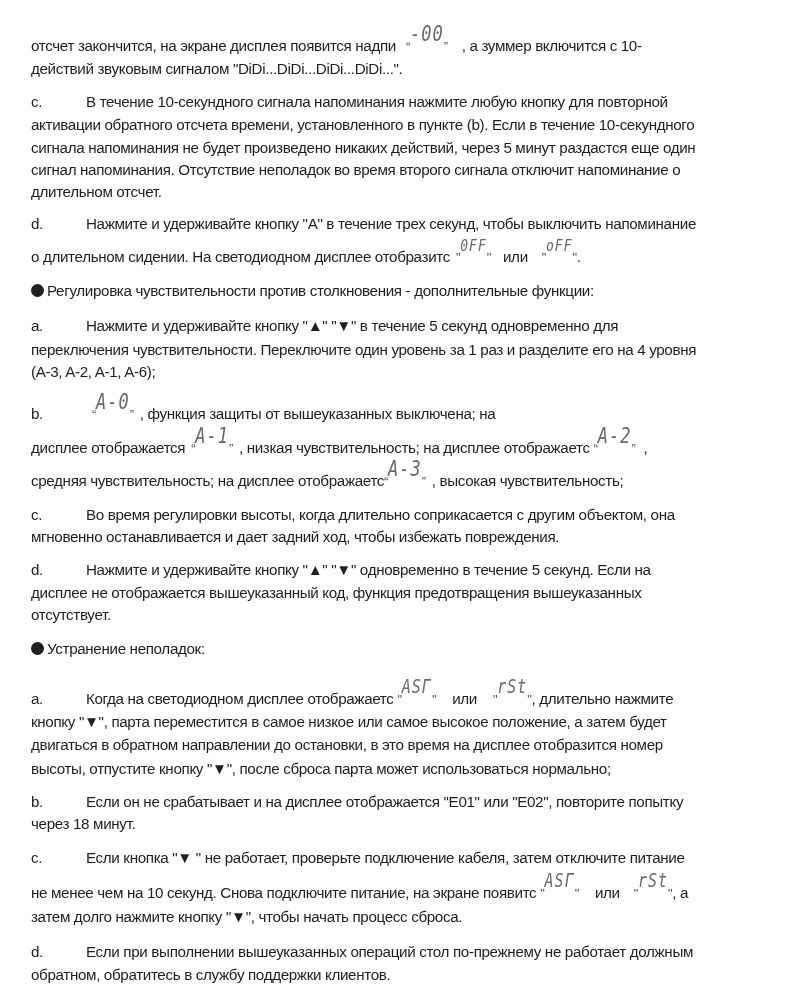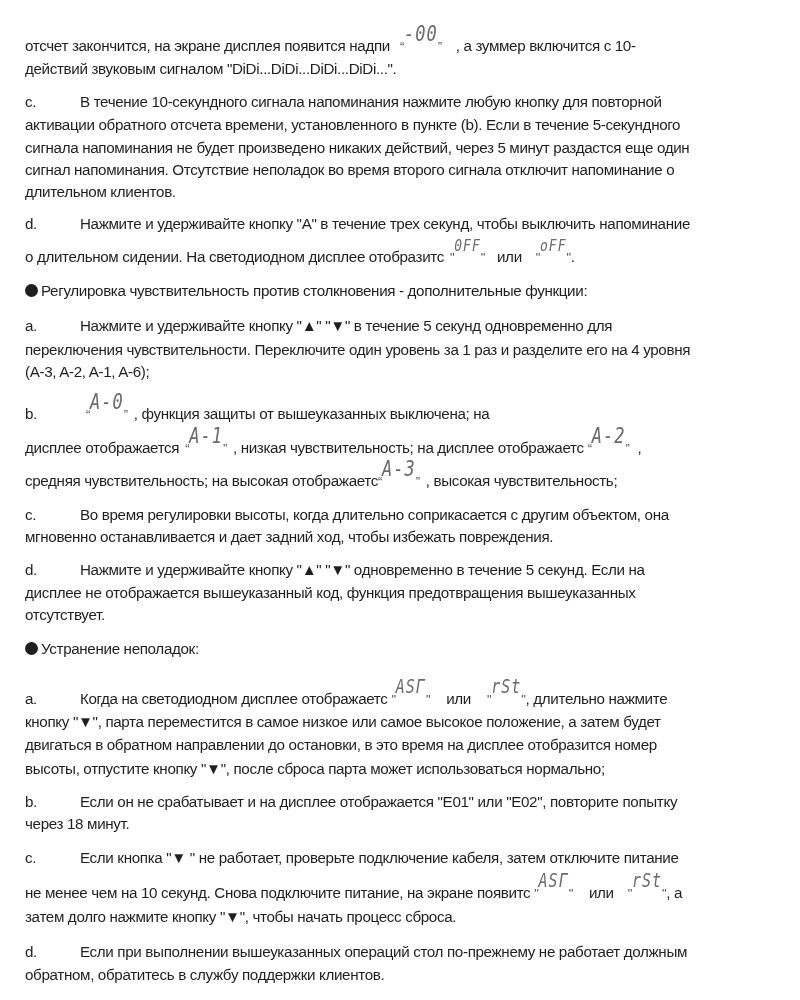--- a/index.html
+++ b/index.html
@@ -1,53 +1,53 @@
 <!DOCTYPE html>
 <html><head>
 <meta charset="utf-8">
 <style>
   html, body { margin: 0; padding: 0; background: #ffffff; }
   body { width: 800px; height: 1000px; position: relative; overflow: hidden;
          font-family: "Liberation Sans", sans-serif; color: #1f1f1f; }
-  .line { position: absolute; left: 25px; font-size: 15.2px; white-space: nowrap; letter-spacing: -0.35px; line-height: 20px; }
+  .line { position: absolute; left: 31px; font-size: 15.2px; white-space: nowrap; letter-spacing: -0.35px; line-height: 20px; }
   .marker { display: inline-block; width: 55px; }
   .bullet { display: inline-block; width: 13px; height: 13px; border-radius: 50%; background: #1f1f1f; vertical-align: -1px; margin-right: 3px; }
   .led { font-family: "DejaVu Sans Mono", monospace; font-size: 17px; color: #6a6a6a; font-style: italic; letter-spacing: 1px; display: inline-block; transform: scaleY(1.25); position: relative; }
   .led.raised { top: -12px; }
   .q { color: #555; font-size: 13px; }
   .gap { display: inline-block; }
 </style>
 </head>
 <body>
 
 <div class="line" style="top:35px">
   <span>отсчет закончится, на экране дисплея появится надпи</span><span class="gap" style="width:10px"></span><span class="q">“</span><span class="led raised">-00</span><span class="q">”</span><span class="gap" style="width:14px"></span><span>, а зуммер включится с 10-</span>
 </div>
 <div class="line" style="top:59px">действий звуковым сигналом "DiDi...DiDi...DiDi...DiDi...".</div>
 
 <div class="line" style="top:92px"><span class="marker">c.</span><span>В течение 10-секундного сигнала напоминания нажмите любую кнопку для повторной</span></div>
-<div class="line" style="top:115px">активации обратного отсчета времени, установленного в пункте (b). Если в течение 5-секундного</div>
+<div class="line" style="top:115px">активации обратного отсчета времени, установленного в пункте (b). Если в течение 10-секундного</div>
 <div class="line" style="top:138px">сигнала напоминания не будет произведено никаких действий, через 5 минут раздастся еще один</div>
 <div class="line" style="top:160px">сигнал напоминания. Отсутствие неполадок во время второго сигнала отключит напоминание о</div>
-<div class="line" style="top:182px">длительном клиентов.</div>
+<div class="line" style="top:182px">длительном отсчет.</div>
 
 <div class="line" style="top:214px"><span class="marker">d.</span><span>Нажмите и удерживайте кнопку "A" в течение трех секунд, чтобы выключить напоминание</span></div>
 <div class="line" style="top:247px">
   <span>о длительном сидении. На светодиодном дисплее отобразитс</span><span class="gap" style="width:6px"></span><span class="q">"</span><span class="led raised" style="font-size:13px">0FF</span><span class="q">"</span><span class="gap" style="width:12px"></span><span>или</span><span class="gap" style="width:14px"></span><span class="q">"</span><span class="led raised" style="font-size:13px">oFF</span><span class="q">"</span><span>.</span>
 </div>
 
-<div class="line" style="top:281px"><span class="bullet"></span><span>Регулировка чувствительность против столкновения - дополнительные функции:</span></div>
+<div class="line" style="top:281px"><span class="bullet"></span><span>Регулировка чувствительности против столкновения - дополнительные функции:</span></div>
 
 <div class="line" style="top:316px"><span class="marker">a.</span><span>Нажмите и удерживайте кнопку "▲" "▼" в течение 5 секунд одновременно для</span></div>
 <div class="line" style="top:340px">переключения чувствительности. Переключите один уровень за 1 раз и разделите его на 4 уровня</div>
 <div class="line" style="top:362px">(A-3, A-2, A-1, A-6);</div>
 
 <div class="line" style="top:403px"><span class="marker">b.</span><span></span><span class="gap" style="width:6px"></span><span class="q">“</span><span class="led raised">A-0</span><span class="q">”</span><span class="gap" style="width:6px"></span><span>, функция защиты от вышеуказанных выключена; на</span></div>
 <div class="line" style="top:437px"><span>дисплее отображается</span><span class="gap" style="width:6px"></span><span class="q">“</span><span class="led raised">A-1</span><span class="q">”</span><span class="gap" style="width:6px"></span><span>, низкая чувствительность; на дисплее отображаетс</span><span class="gap" style="width:4px"></span><span class="q">“</span><span class="led raised">A-2</span><span class="q">”</span><span class="gap" style="width:8px"></span><span>,</span></div>
-<div class="line" style="top:470px"><span>средняя чувствительность; на высокая отображаетс</span><span class="q">“</span><span class="led raised">A-3</span><span class="q">”</span><span class="gap" style="width:6px"></span><span>, высокая чувствительность;</span></div>
+<div class="line" style="top:470px"><span>средняя чувствительность; на дисплее отображаетс</span><span class="q">“</span><span class="led raised">A-3</span><span class="q">”</span><span class="gap" style="width:6px"></span><span>, высокая чувствительность;</span></div>
 
 <div class="line" style="top:505px"><span class="marker">c.</span><span>Во время регулировки высоты, когда длительно соприкасается с другим объектом, она</span></div>
 <div class="line" style="top:527px">мгновенно останавливается и дает задний ход, чтобы избежать повреждения.</div>
 
 <div class="line" style="top:560px"><span class="marker">d.</span><span>Нажмите и удерживайте кнопку "▲" "▼" одновременно в течение 5 секунд. Если на</span></div>
 <div class="line" style="top:583px">дисплее не отображается вышеуказанный код, функция предотвращения вышеуказанных</div>
 <div class="line" style="top:605px">отсутствует.</div>
 
 <div class="line" style="top:639px"><span class="bullet"></span><span>Устранение неполадок:</span></div>
 

